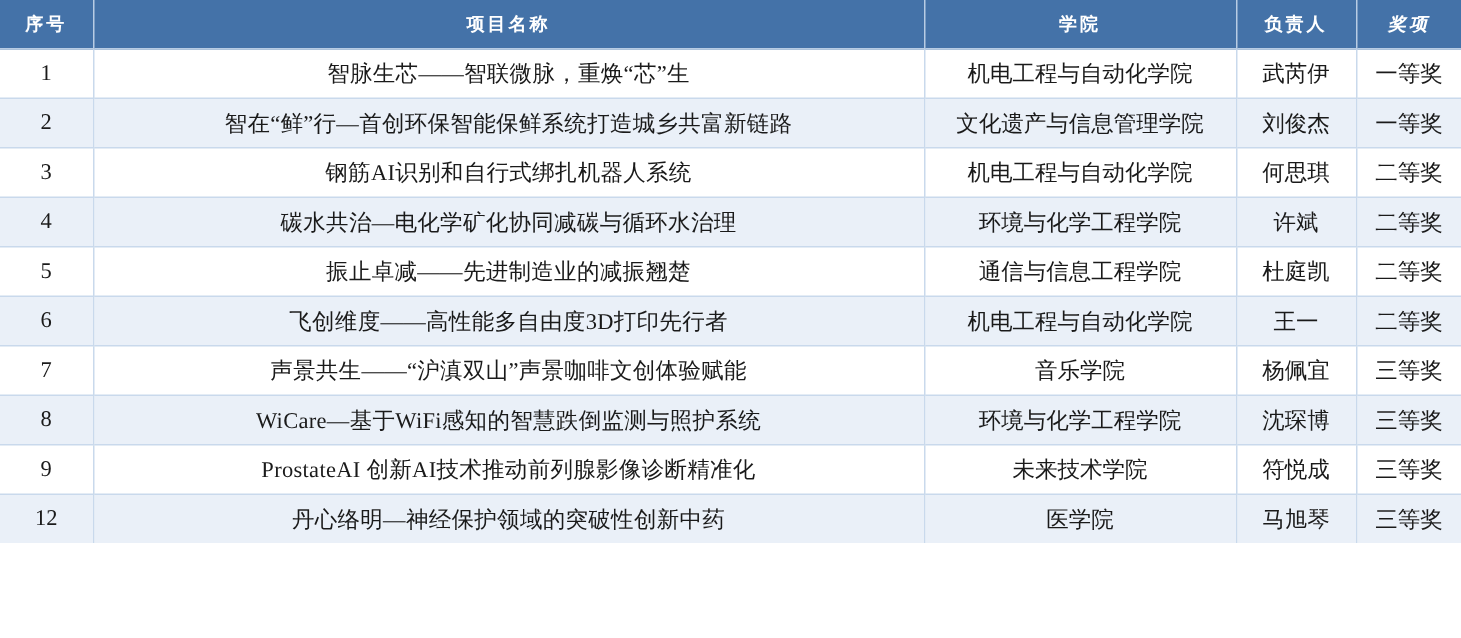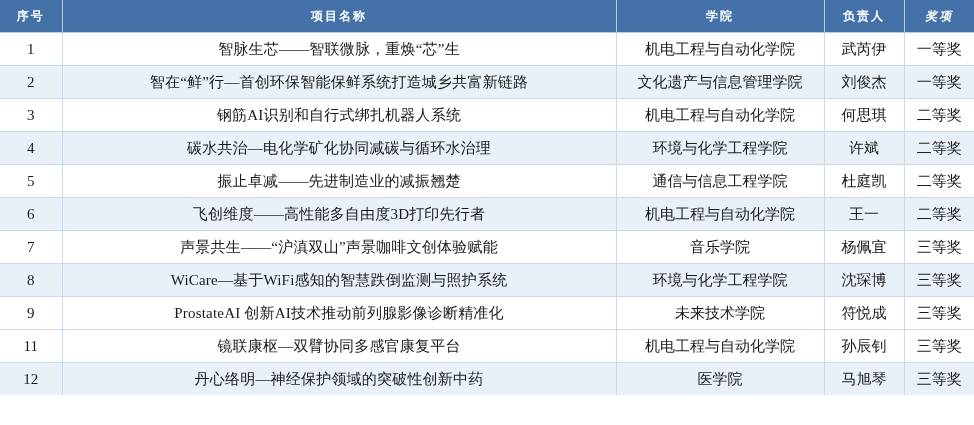--- a/index.html
+++ b/index.html
@@ -148,27 +148,20 @@
       <td class="col-leader">沈琛博</td>
       <td class="col-award">三等奖</td>
     </tr>
     <tr class="odd">
       <td class="col-index">9</td>
       <td class="col-name">ProstateAI 创新AI技术推动前列腺影像诊断精准化</td>
       <td class="col-college">未来技术学院</td>
       <td class="col-leader">符悦成</td>
       <td class="col-award">三等奖</td>
     </tr>
-    <tr class="odd">
-      <td class="col-index">11</td>
-      <td class="col-name">镜联康枢—双臂协同多感官康复平台</td>
-      <td class="col-college">机电工程与自动化学院</td>
-      <td class="col-leader">孙辰钊</td>
-      <td class="col-award">三等奖</td>
-    </tr>
     <tr class="even">
       <td class="col-index">12</td>
       <td class="col-name">丹心络明—神经保护领域的突破性创新中药</td>
       <td class="col-college">医学院</td>
       <td class="col-leader">马旭琴</td>
       <td class="col-award">三等奖</td>
     </tr>
   </tbody>
 </table>
 

